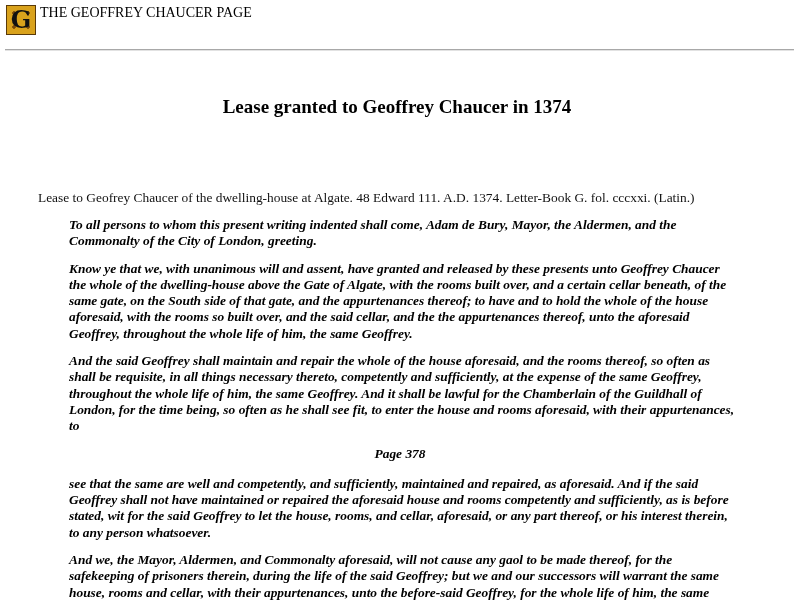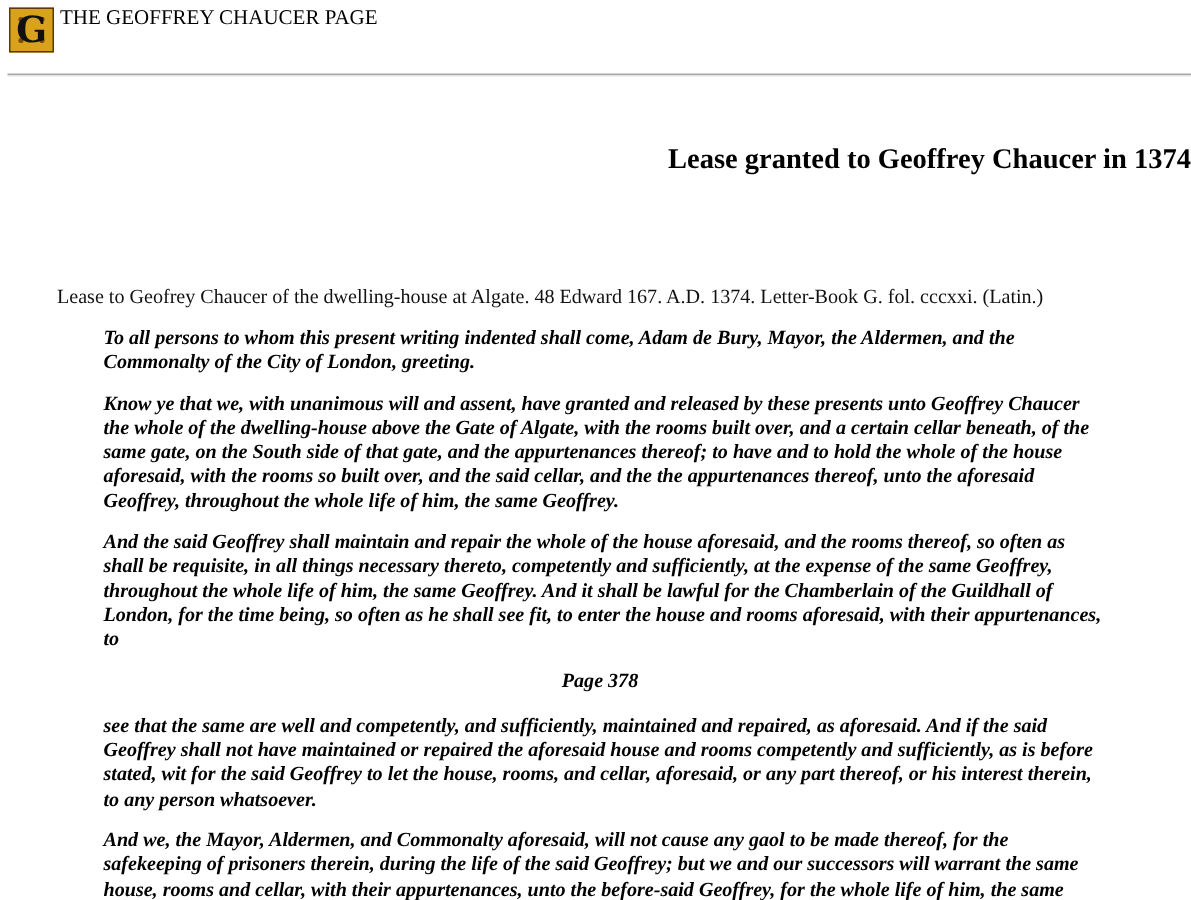--- a/index.html
+++ b/index.html
@@ -27,21 +27,21 @@
     }
     .site-title {
       margin-left: 4px; margin-top: 0px;
       font-size: 14px; font-weight: normal; line-height: 16px; letter-spacing: 0px;
     }
     .hr {
       position: absolute; left: 5px; right: 0; top: 49px; height: 0;
       border-top: 1px solid #a8a8a8; border-bottom: 1px solid #e2e2e2;
     }
     .page-title {
-      position: absolute; left: 0; right: 0; top: 96px; text-align: right;
+      position: absolute; left: 0; right: 0; top: 96px; text-align: center;
       font-size: 19px; font-weight: bold; line-height: 22px;
     }
     .intro {
       position: absolute; left: 38px; top: 190px;
       font-size: 13.4px; line-height: 16px; color: #111;
     }
     .body-text {
       position: absolute; left: 69px; top: 217px; width: 668px;
       font-size: 13.4px; font-weight: bold; line-height: 16.3px;
     }
@@ -58,21 +58,21 @@
   <div class="logo">
     <span>G</span>
   </div>
   <div class="site-title">THE GEOFFREY CHAUCER PAGE</div>
 </div>
 
 <div class="hr"></div>
 
 <h1 class="page-title" style="margin:0;">Lease granted to Geoffrey Chaucer in 1374</h1>
 
-<div class="intro">Lease to Geofrey Chaucer of the dwelling-house at Algate. 48 Edward 167. A.D. 1374. Letter-Book G. fol. cccxxi. (Latin.)</div>
+<div class="intro">Lease to Geofrey Chaucer of the dwelling-house at Algate. 48 Edward 111. A.D. 1374. Letter-Book G. fol. cccxxi. (Latin.)</div>
 
 <div class="body-text">
   <p>To all persons to whom this present writing indented shall come, Adam de Bury, Mayor, the Aldermen, and the Commonalty of the City of London, greeting.</p>
   <p>Know ye that we, with unanimous will and assent, have granted and released by these presents unto Geoffrey Chaucer the whole of the dwelling-house above the Gate of Algate, with the rooms built over, and a certain cellar beneath, of the same gate, on the South side of that gate, and the appurtenances thereof; to have and to hold the whole of the house aforesaid, with the rooms so built over, and the said cellar, and the the appurtenances thereof, unto the aforesaid Geoffrey, throughout the whole life of him, the same Geoffrey.</p>
   <p>And the said Geoffrey shall maintain and repair the whole of the house aforesaid, and the rooms thereof, so often as shall be requisite, in all things necessary thereto, competently and sufficiently, at the expense of the same Geoffrey, throughout the whole life of him, the same Geoffrey. And it shall be lawful for the Chamberlain of the Guildhall of London, for the time being, so often as he shall see fit, to enter the house and rooms aforesaid, with their appurtenances, to</p>
   <p class="page-marker">Page 378</p>
   <p>see that the same are well and competently, and sufficiently, maintained and repaired, as aforesaid. And if the said Geoffrey shall not have maintained or repaired the aforesaid house and rooms competently and sufficiently, as is before stated, wit for the said Geoffrey to let the house, rooms, and cellar, aforesaid, or any part thereof, or his interest therein, to any person whatsoever.</p>
   <p>And we, the Mayor, Aldermen, and Commonalty aforesaid, will not cause any gaol to be made thereof, for the safekeeping of prisoners therein, during the life of the said Geoffrey; but we and our successors will warrant the same house, rooms and cellar, with their appurtenances, unto the before-said Geoffrey, for the whole life of him, the same Geoffrey, in form aforesaid: this however excepted, that in time of defence of the city aforesaid, so often as it shall be necessary, it shall be lawful for us and our successors to enter the said house and rooms, and to order and dispose of the same, for such time, and</p>
 </div>
 

